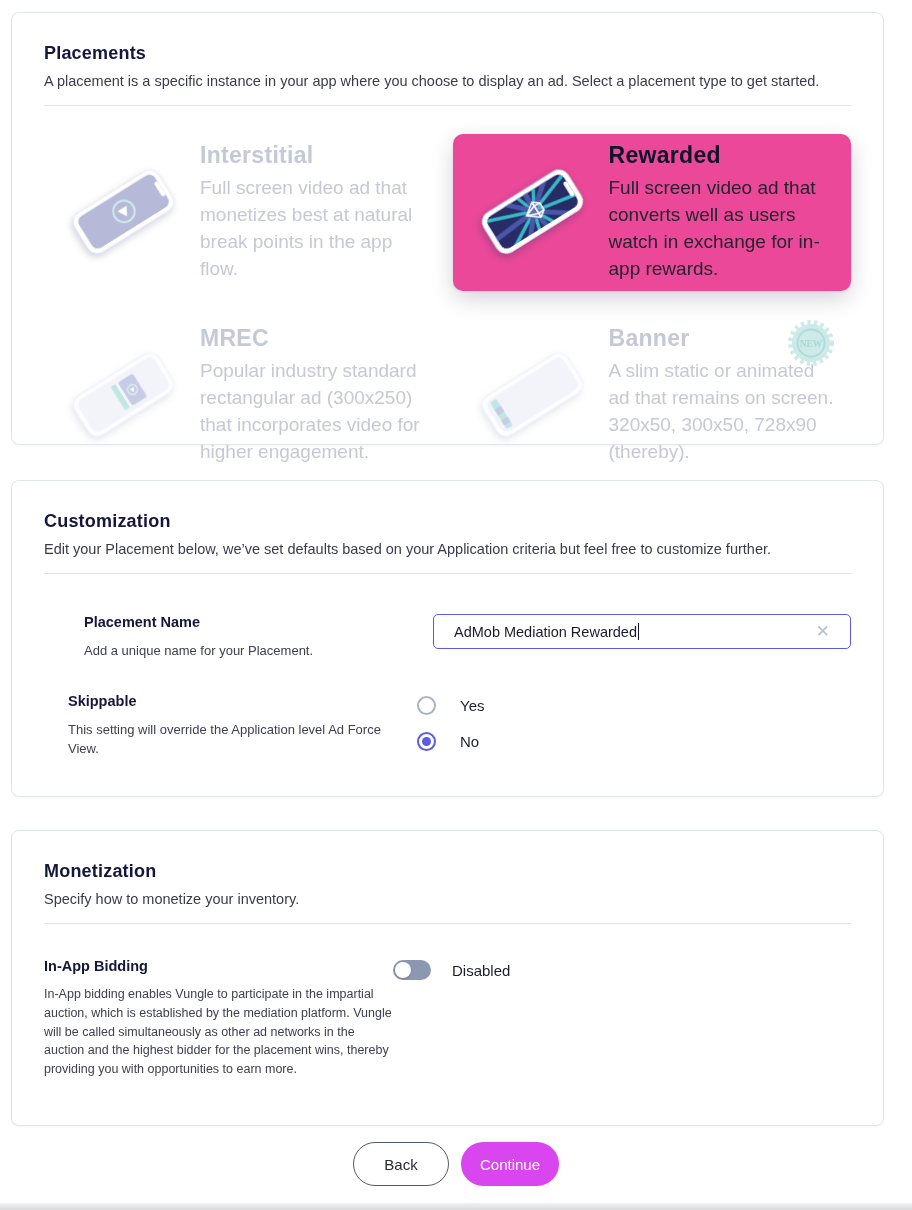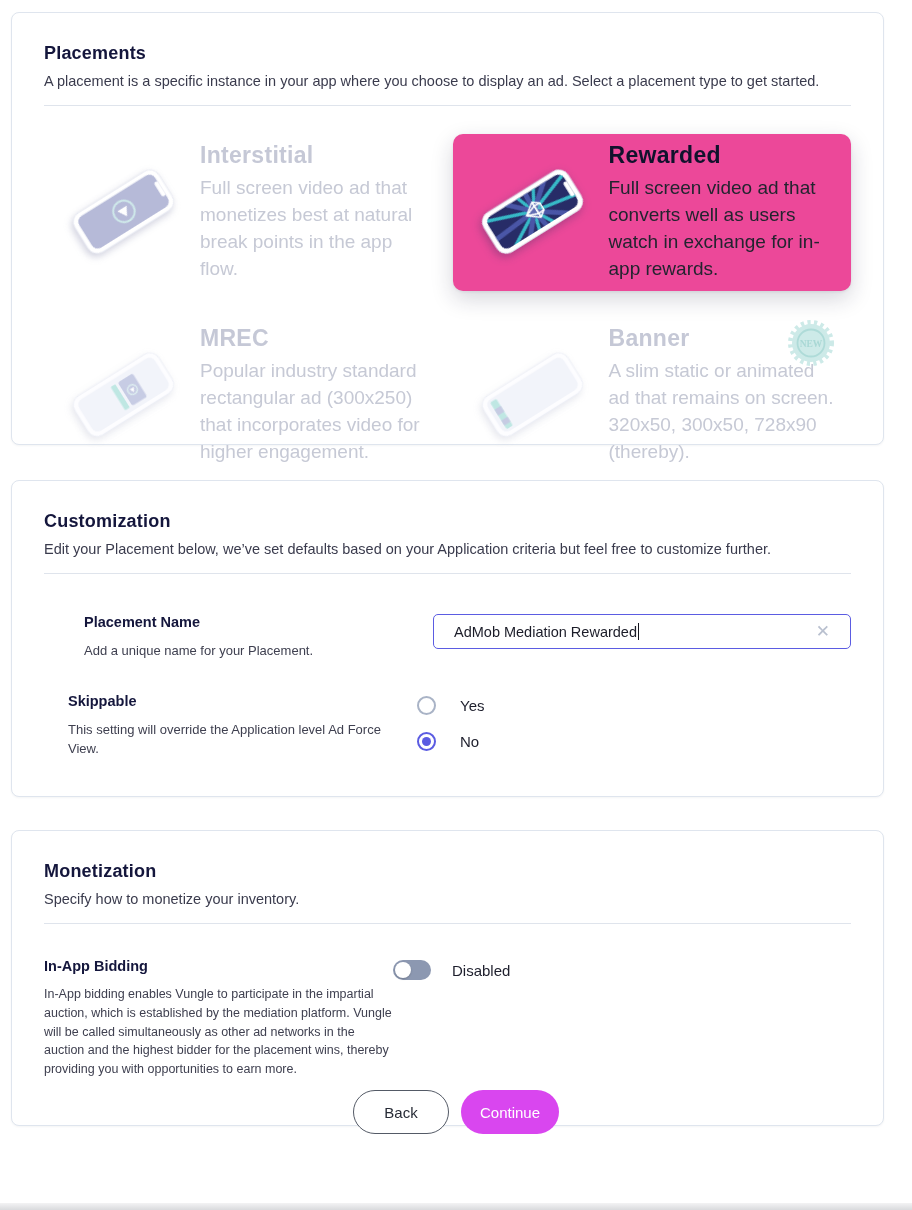--- a/index.html
+++ b/index.html
@@ -89,21 +89,21 @@
     position:relative; cursor:pointer;
   }
   .toggle .knob {
     position:absolute; left:2px; top:2px; width:16px; height:16px;
     border-radius:50%; background:#fff; box-shadow:0 1px 2px rgba(0,0,0,.2);
   }
   .toggle-state { font-size:15px; color:#1d1e2c; }
 
   
   .footer {
-    position:absolute; top:1090px; left:0; width:100%;
+    position:absolute; top:1142px; left:0; width:100%;
     display:flex; justify-content:center; gap:12px;
   }
   .btn { height:44px; border-radius:22px; font-size:15px; cursor:pointer;
          font-family:"Liberation Sans", sans-serif; }
   .btn-back {
     width:96px; background:#fff; border:1px solid #545a66; color:#272b36;
   }
   .btn-continue {
     width:98px; background:#d946ef; border:none; color:#fff;
   }

